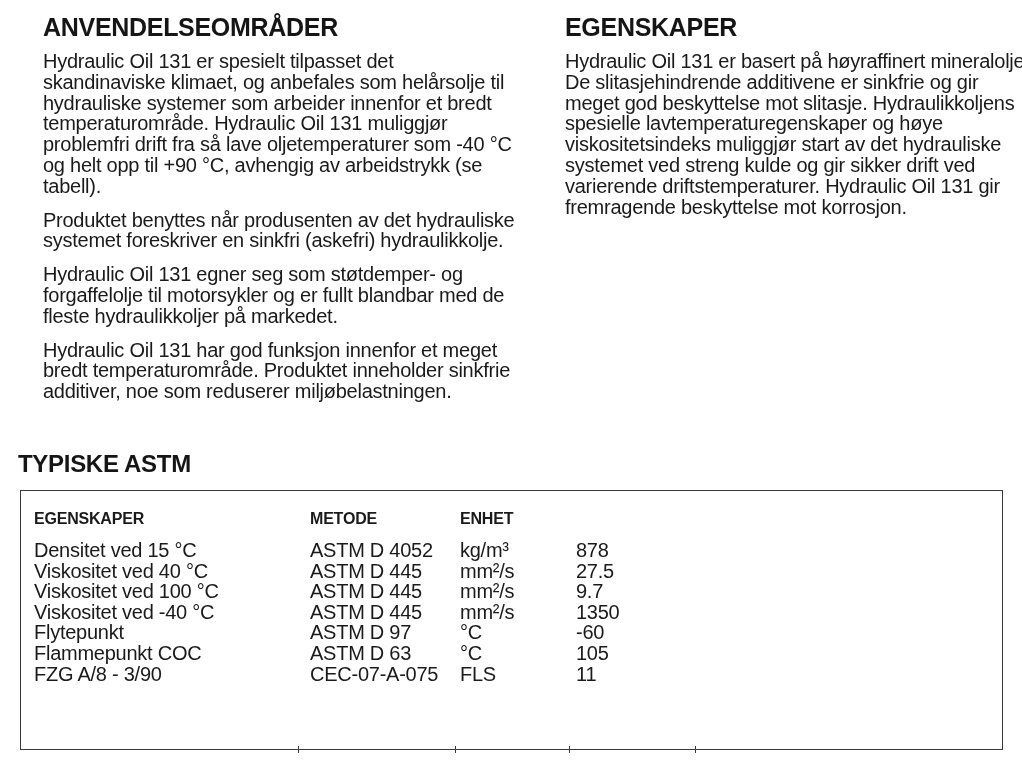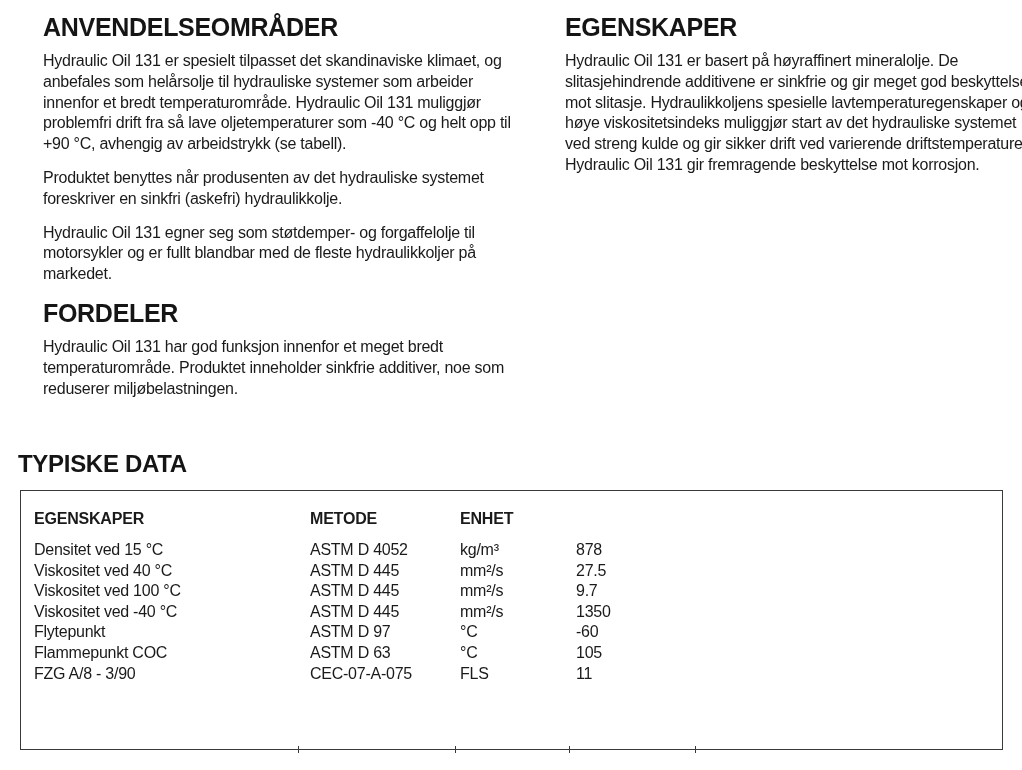--- a/index.html
+++ b/index.html
@@ -21,21 +21,21 @@
 
   .sec-heading {
     font-size: 25px;
     font-weight: 700;
     line-height: 30px;
     letter-spacing: -0.3px;
     margin: 0 0 9px 0;
     color: #151515;
   }
   .body-par {
-    font-size: 16px;
+    font-size: 20px;
     line-height: 20.8px;
     letter-spacing: -0.25px;
     margin: 0 0 13px 0;
   }
 
   
   .typical-heading {
     position: absolute;
     left: 18px;
     top: 449px;
@@ -63,21 +63,21 @@
     grid-template-columns: 276px 150px 216px;
     font-size: 16px;
     font-weight: 700;
     line-height: 20px;
     letter-spacing: -0.2px;
   }
   .table-body { margin-top: 11px; }
   .table-row {
     display: grid;
     grid-template-columns: 276px 150px 116px 100px;
-    font-size: 16px;
+    font-size: 20px;
     line-height: 20.6px;
     letter-spacing: -0.25px;
   }
   .cell-value { }
 
   
   .crop-tick {
     position: absolute;
     width: 1px;
     height: 7px;
@@ -93,30 +93,29 @@
 <body>
 
 <div>
 
   <div class="col col-left">
     <h1 class="sec-heading">ANVENDELSEOMRÅDER</h1>
     <p class="body-par">Hydraulic Oil 131 er spesielt tilpasset det skandinaviske klimaet, og anbefales som helårsolje til hydrauliske systemer som arbeider innenfor et bredt temperaturområde. Hydraulic Oil 131 muliggjør problemfri drift fra så lave oljetemperaturer som -40 °C og helt opp til +90 °C, avhengig av arbeidstrykk (se tabell).</p>
     <p class="body-par">Produktet benyttes når produsenten av det hydrauliske systemet foreskriver en sinkfri (askefri) hydraulikkolje.</p>
     <p class="body-par">Hydraulic Oil 131 egner seg som støtdemper- og forgaffelolje til motorsykler og er fullt blandbar med de fleste hydraulikkoljer på markedet.</p>
 
-    <h1 class="sec-heading">FORDELER</h1>
     <p class="body-par">Hydraulic Oil 131 har god funksjon innenfor et meget bredt temperaturområde. Produktet inneholder sinkfrie additiver, noe som reduserer miljøbelastningen.</p>
   </div>
 
   <div class="col col-right">
     <h1 class="sec-heading">EGENSKAPER</h1>
     <p class="body-par">Hydraulic Oil 131 er basert på høyraffinert mineralolje. De slitasjehindrende additivene er sinkfrie og gir meget god beskyttelse mot slitasje. Hydraulikkoljens spesielle lavtemperaturegenskaper og høye viskositetsindeks muliggjør start av det hydrauliske systemet ved streng kulde og gir sikker drift ved varierende driftstemperaturer. Hydraulic Oil 131 gir fremragende beskyttelse mot korrosjon.</p>
   </div>
 
-  <h1 class="typical-heading">TYPISKE DATA</h1>
+  <h1 class="typical-heading">TYPISKE ASTM</h1>
 
   <div class="data-table">
     <div class="table-header">
       <span>EGENSKAPER</span>
       <span>METODE</span>
       <span>ENHET</span>
     </div>
     <div class="table-body">
   <div class="table-row">
     <span class="cell-property">Densitet ved 15 °C</span>

